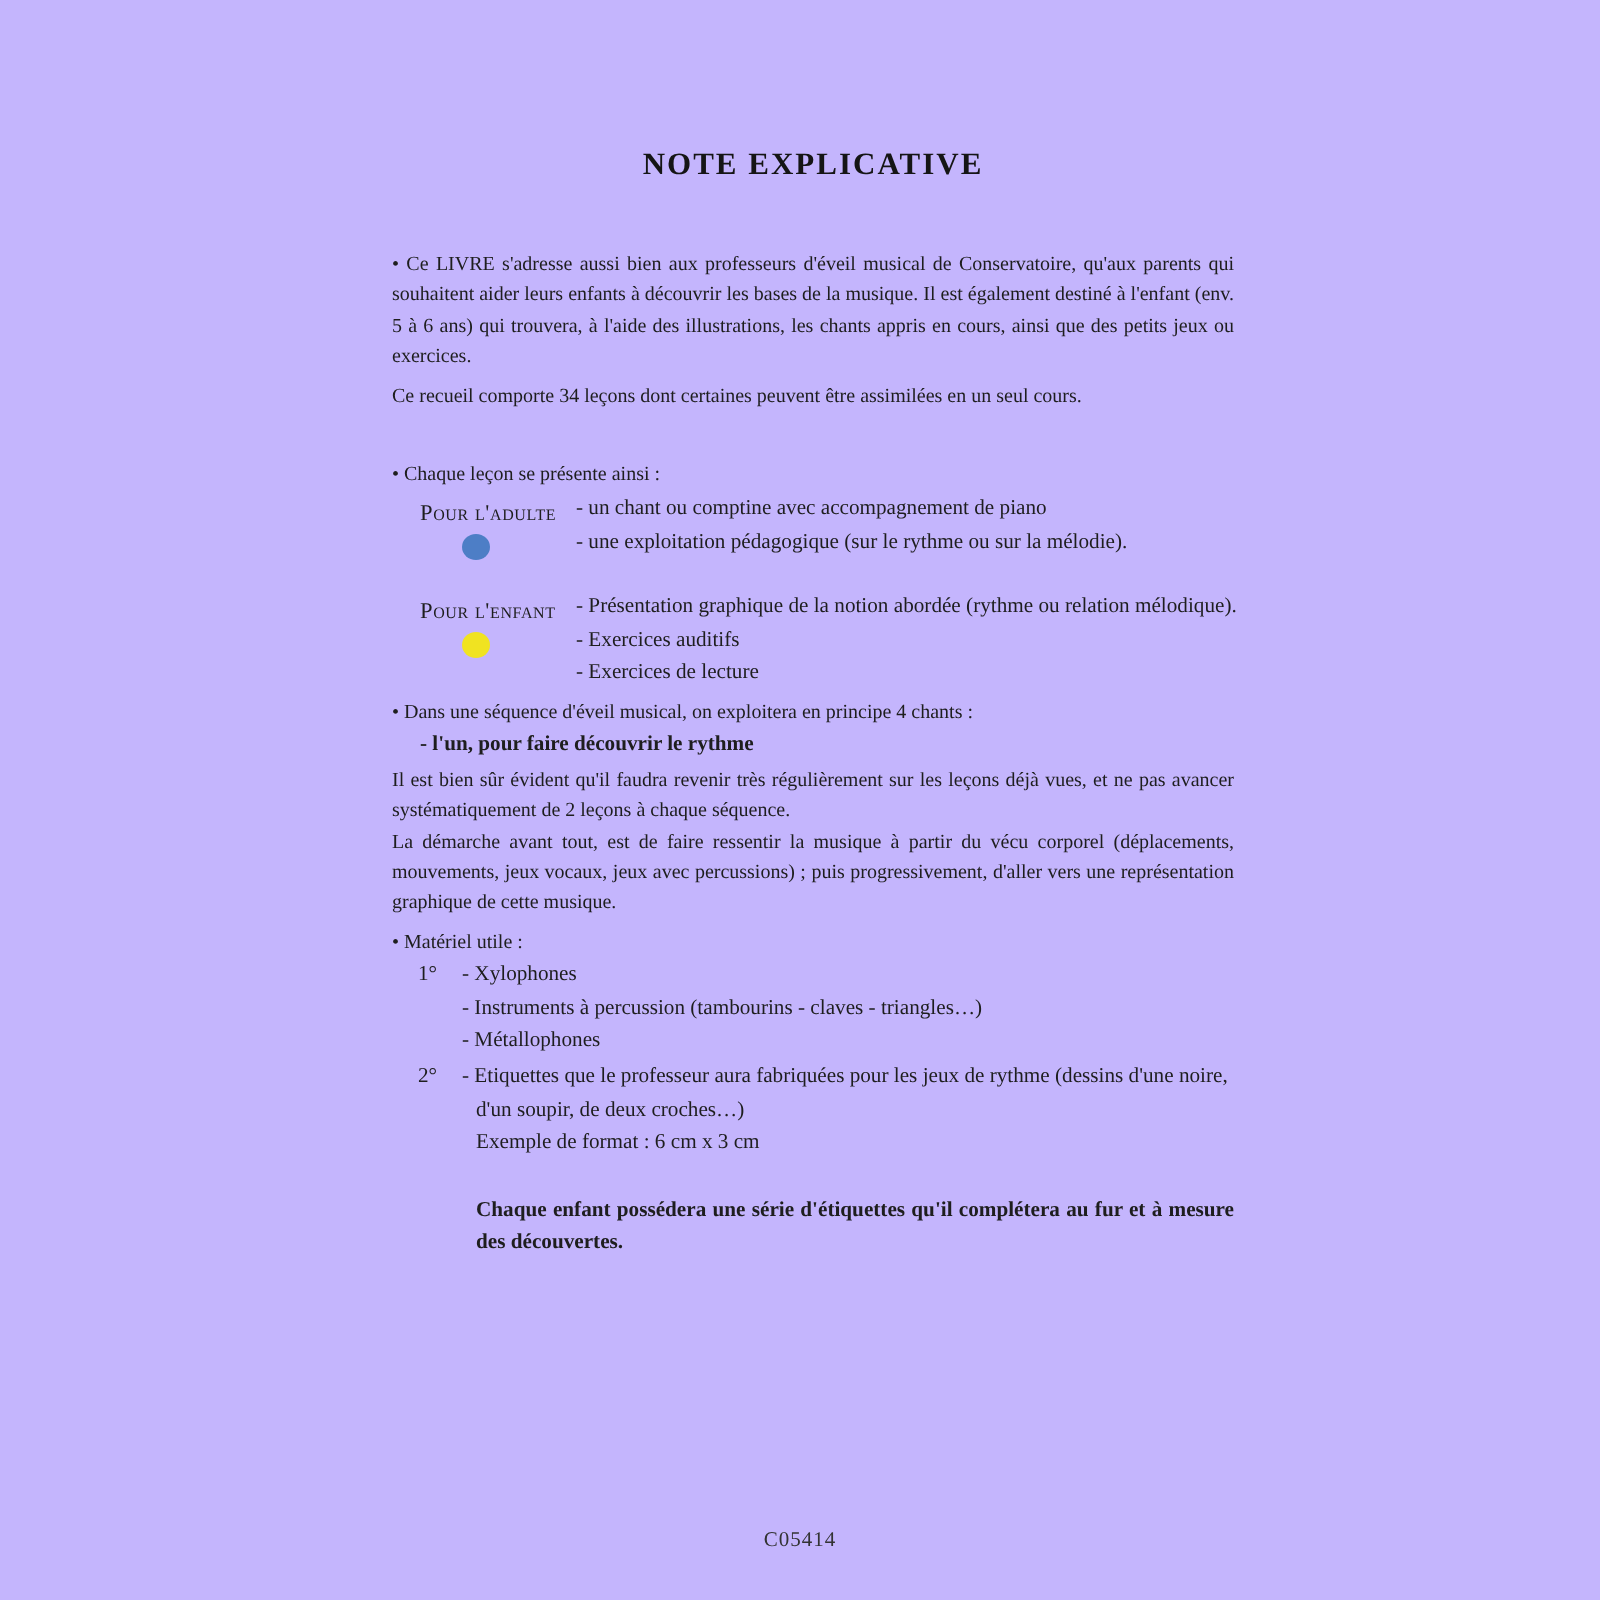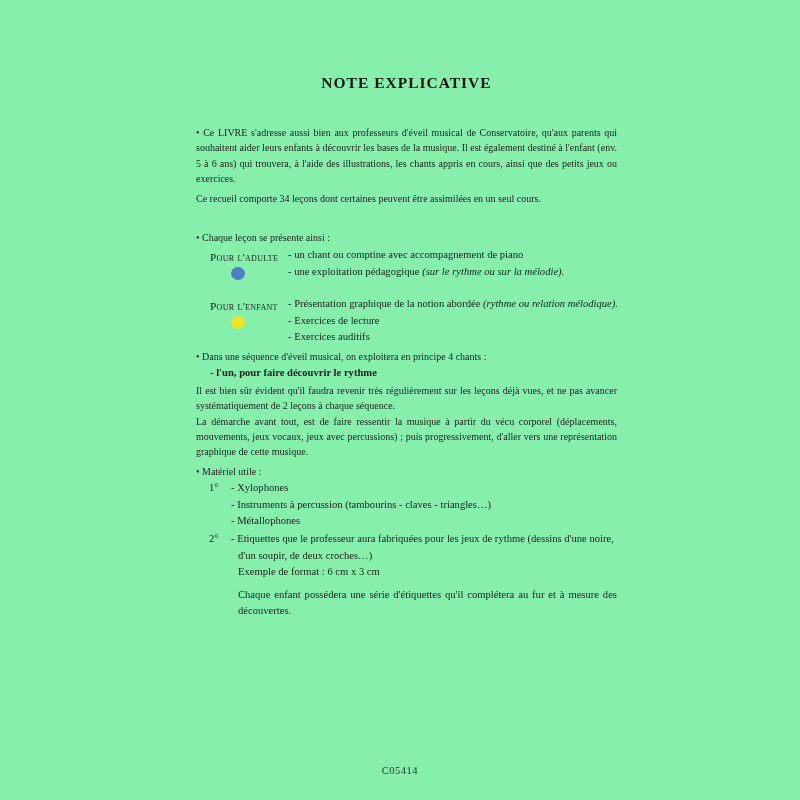--- a/index.html
+++ b/index.html
@@ -4,21 +4,21 @@
 <style>
   html, body {
     margin: 0;
     padding: 0;
     background: #ffffff;
   }
   .page {
     position: relative;
     width: 800px;
     height: 800px;
-    background: #86efac;
+    background: #c4b5fd;
     font-family: "Liberation Serif", "DejaVu Serif", serif;
     color: #1e1e1e;
     overflow: hidden;
   }
   .content {
     position: absolute;
     left: 196px;
     top: 74px;
     width: 421px;
   }
@@ -63,21 +63,21 @@
     height: 13px;
     border-radius: 50%;
     margin: 2px 0 0 21px;
   }
   .role-items { flex: 1; }
   .line {
     font-size: 10.6px;
     line-height: 16.5px;
     white-space: nowrap;
   }
-  .it { font-style: italic; }
+  .it { }
 
   .seq-items { margin-top: 1px; padding-left: 14px; font-weight: bold; }
   .seq-items .line { white-space: normal; }
 
   .advice { margin-top: 1px; }
 
   .materials { margin-top: 4px; }
   .mat-item {
     display: flex;
     align-items: flex-start;
@@ -90,21 +90,21 @@
     font-size: 10.6px;
     line-height: 16.6px;
   }
   .mat-lines { flex: 1; }
   .mat-lines .line { line-height: 16.6px; white-space: normal; }
   .hang {
     padding-left: 7px;
     text-indent: -7px;
   }
   .mat-sub { padding-left: 7px; }
-  .mat-gap { margin-top: 6px; }
+  .mat-gap { margin-top: 17px; font-weight: bold; }
 
   .footer {
     position: absolute;
     left: 0;
     top: 765px;
     width: 100%;
     text-align: center;
     font-size: 10.5px;
     letter-spacing: 0.5px;
     color: #333333;
@@ -134,22 +134,22 @@
       </div>
     </div>
 
     <div class="role-block child">
       <div class="role-label-col">
         <span class="role-label">Pour l'enfant</span>
         <span class="dot" style="background-color: rgb(240, 227, 33);"></span>
       </div>
       <div class="role-items">
         <div class="line"><span>- Présentation graphique de la notion abordée </span><span class="it">(rythme ou relation mélodique).</span></div>
+        <div class="line"><span>- Exercices auditifs</span></div>
         <div class="line"><span>- Exercices de lecture</span></div>
-        <div class="line"><span>- Exercices auditifs</span></div>
       </div>
     </div>
 
     <p class="body-text sec-heading" style="margin-top:3px">• Dans une séquence d'éveil musical, on exploitera en principe 4 chants :</p>
     <div class="seq-items">
       <div class="line">- l'un, pour faire découvrir le rythme</div>
     </div>
 
     <p class="body-text just advice">Il est bien sûr évident qu'il faudra revenir très régulièrement sur les leçons déjà vues, et ne pas avancer systématiquement de 2 leçons à chaque séquence.</p>
     <p class="body-text just">La démarche avant tout, est de faire ressentir la musique à partir du vécu corporel (déplacements, mouvements, jeux vocaux, jeux avec percussions) ; puis progressivement, d'aller vers une représentation graphique de cette musique.</p>

